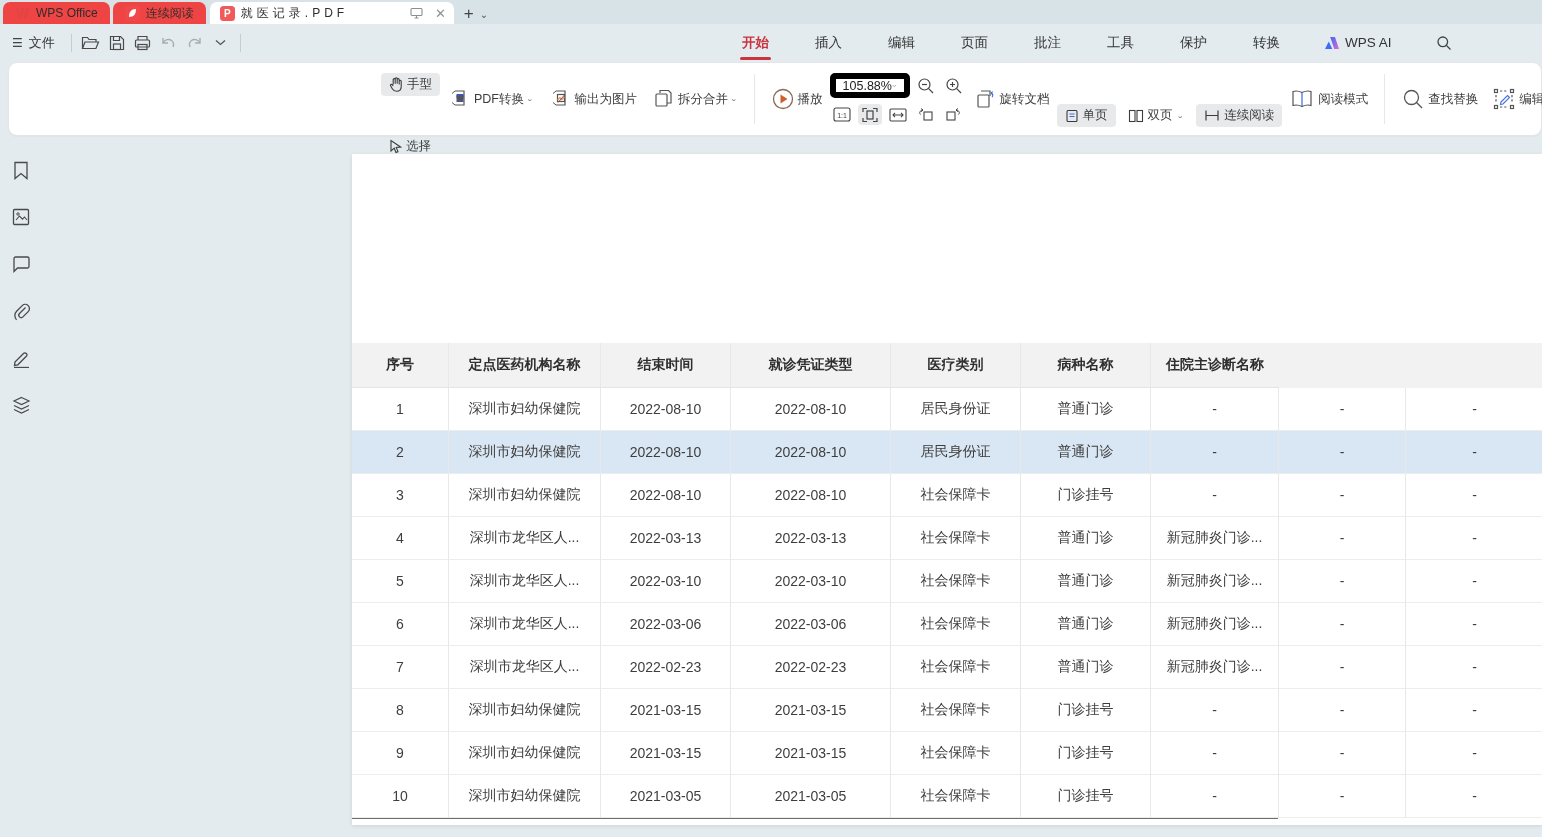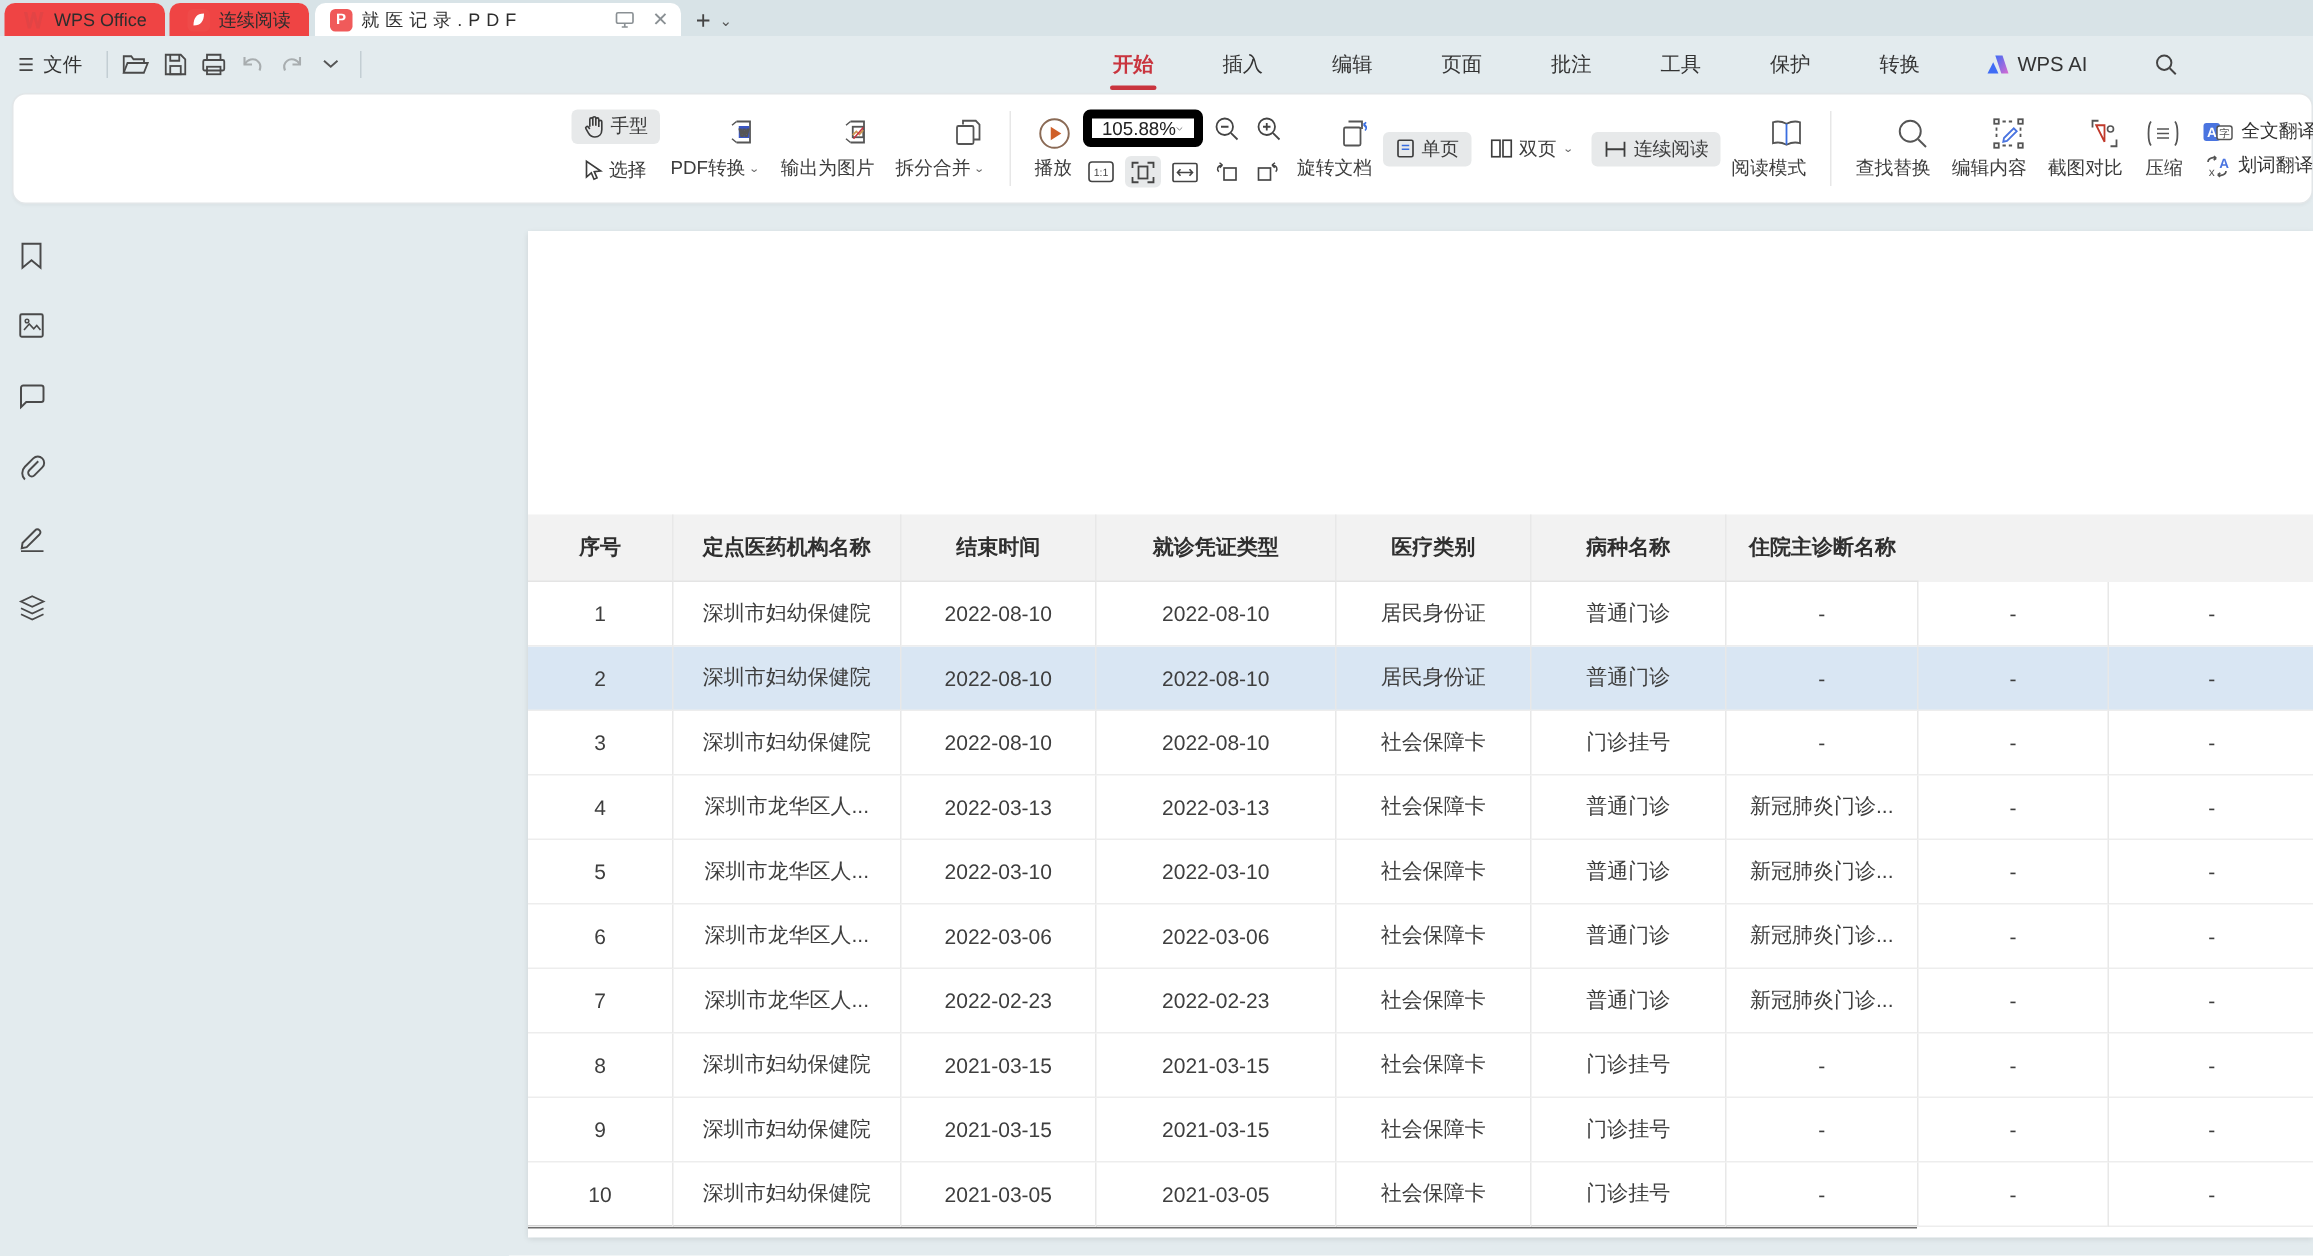--- a/index.html
+++ b/index.html
@@ -41,28 +41,28 @@
   .menu-item.active::after { content:""; position:absolute; left:0; right:0; bottom:1px;
     height:3px; background:#c9343e; border-radius:2px; }
   .wpsai { display:flex; align-items:center; gap:5px; font-size:13.5px; color:#333; }
   .menu-search { margin-left:2px; display:flex; align-items:center; }
 
   
   .ribbon { position:absolute; top:62px; left:8px; right:0; height:74px; background:#fff;
     border:1px solid #e2e6e8; border-radius:9px; display:flex; align-items:center;
     padding-left:372px; box-shadow:0 1px 2px rgba(0,0,0,.03); }
   .rsep { width:1px; height:50px; background:#e7e7e7; margin:0 9px; flex:none; }
-  .tool-col { display:flex; flex-direction:column; align-items:flex-end; gap:3px;
+  .tool-col { display:flex; align-items:center; gap:3px;
     padding:0 7px; font-size:12.5px; color:#3c3c3c; flex:none; }
   .tool-col .lbl { display:flex; align-items:center; gap:2px; white-space:nowrap; }
   .chev { font-size:9px; color:#666; transform:scaleY(.8); }
   .stack2 { display:flex; flex-direction:column; gap:6px; flex:none; }
   .hrow { display:flex; align-items:center; gap:4px; }
   .mode-btn { display:flex; align-items:center; gap:4px; padding:3px 8px; border-radius:4px;
-    font-size:12.5px; color:#3c3c3c; white-space:nowrap; }
+    font-size:12.5px; color:#3c3c3c; white-space:nowrap;margin-top:33px; }
   .mode-btn.sel { background:#e7e9ea; }
   .sicon { width:24px; height:21px; display:flex; align-items:center; justify-content:center;
     border-radius:4px; }
   .sicon.sel { background:#e7e9ea; }
   .zoombox { width:80px; height:25px; border:6px solid #000000; border-radius:5px;
     display:flex; align-items:center; justify-content:space-between; padding:0 7px;
     font-size:12.5px; color:#222; background:#fff; }
   .pagebox { width:108px; height:25px; border:1px solid #c9ced1; border-radius:7px;
     display:flex; align-items:center; justify-content:center; font-size:12.5px; color:#222; }
   .nav-arrow { display:flex; align-items:center; justify-content:center; width:20px; height:22px; }

